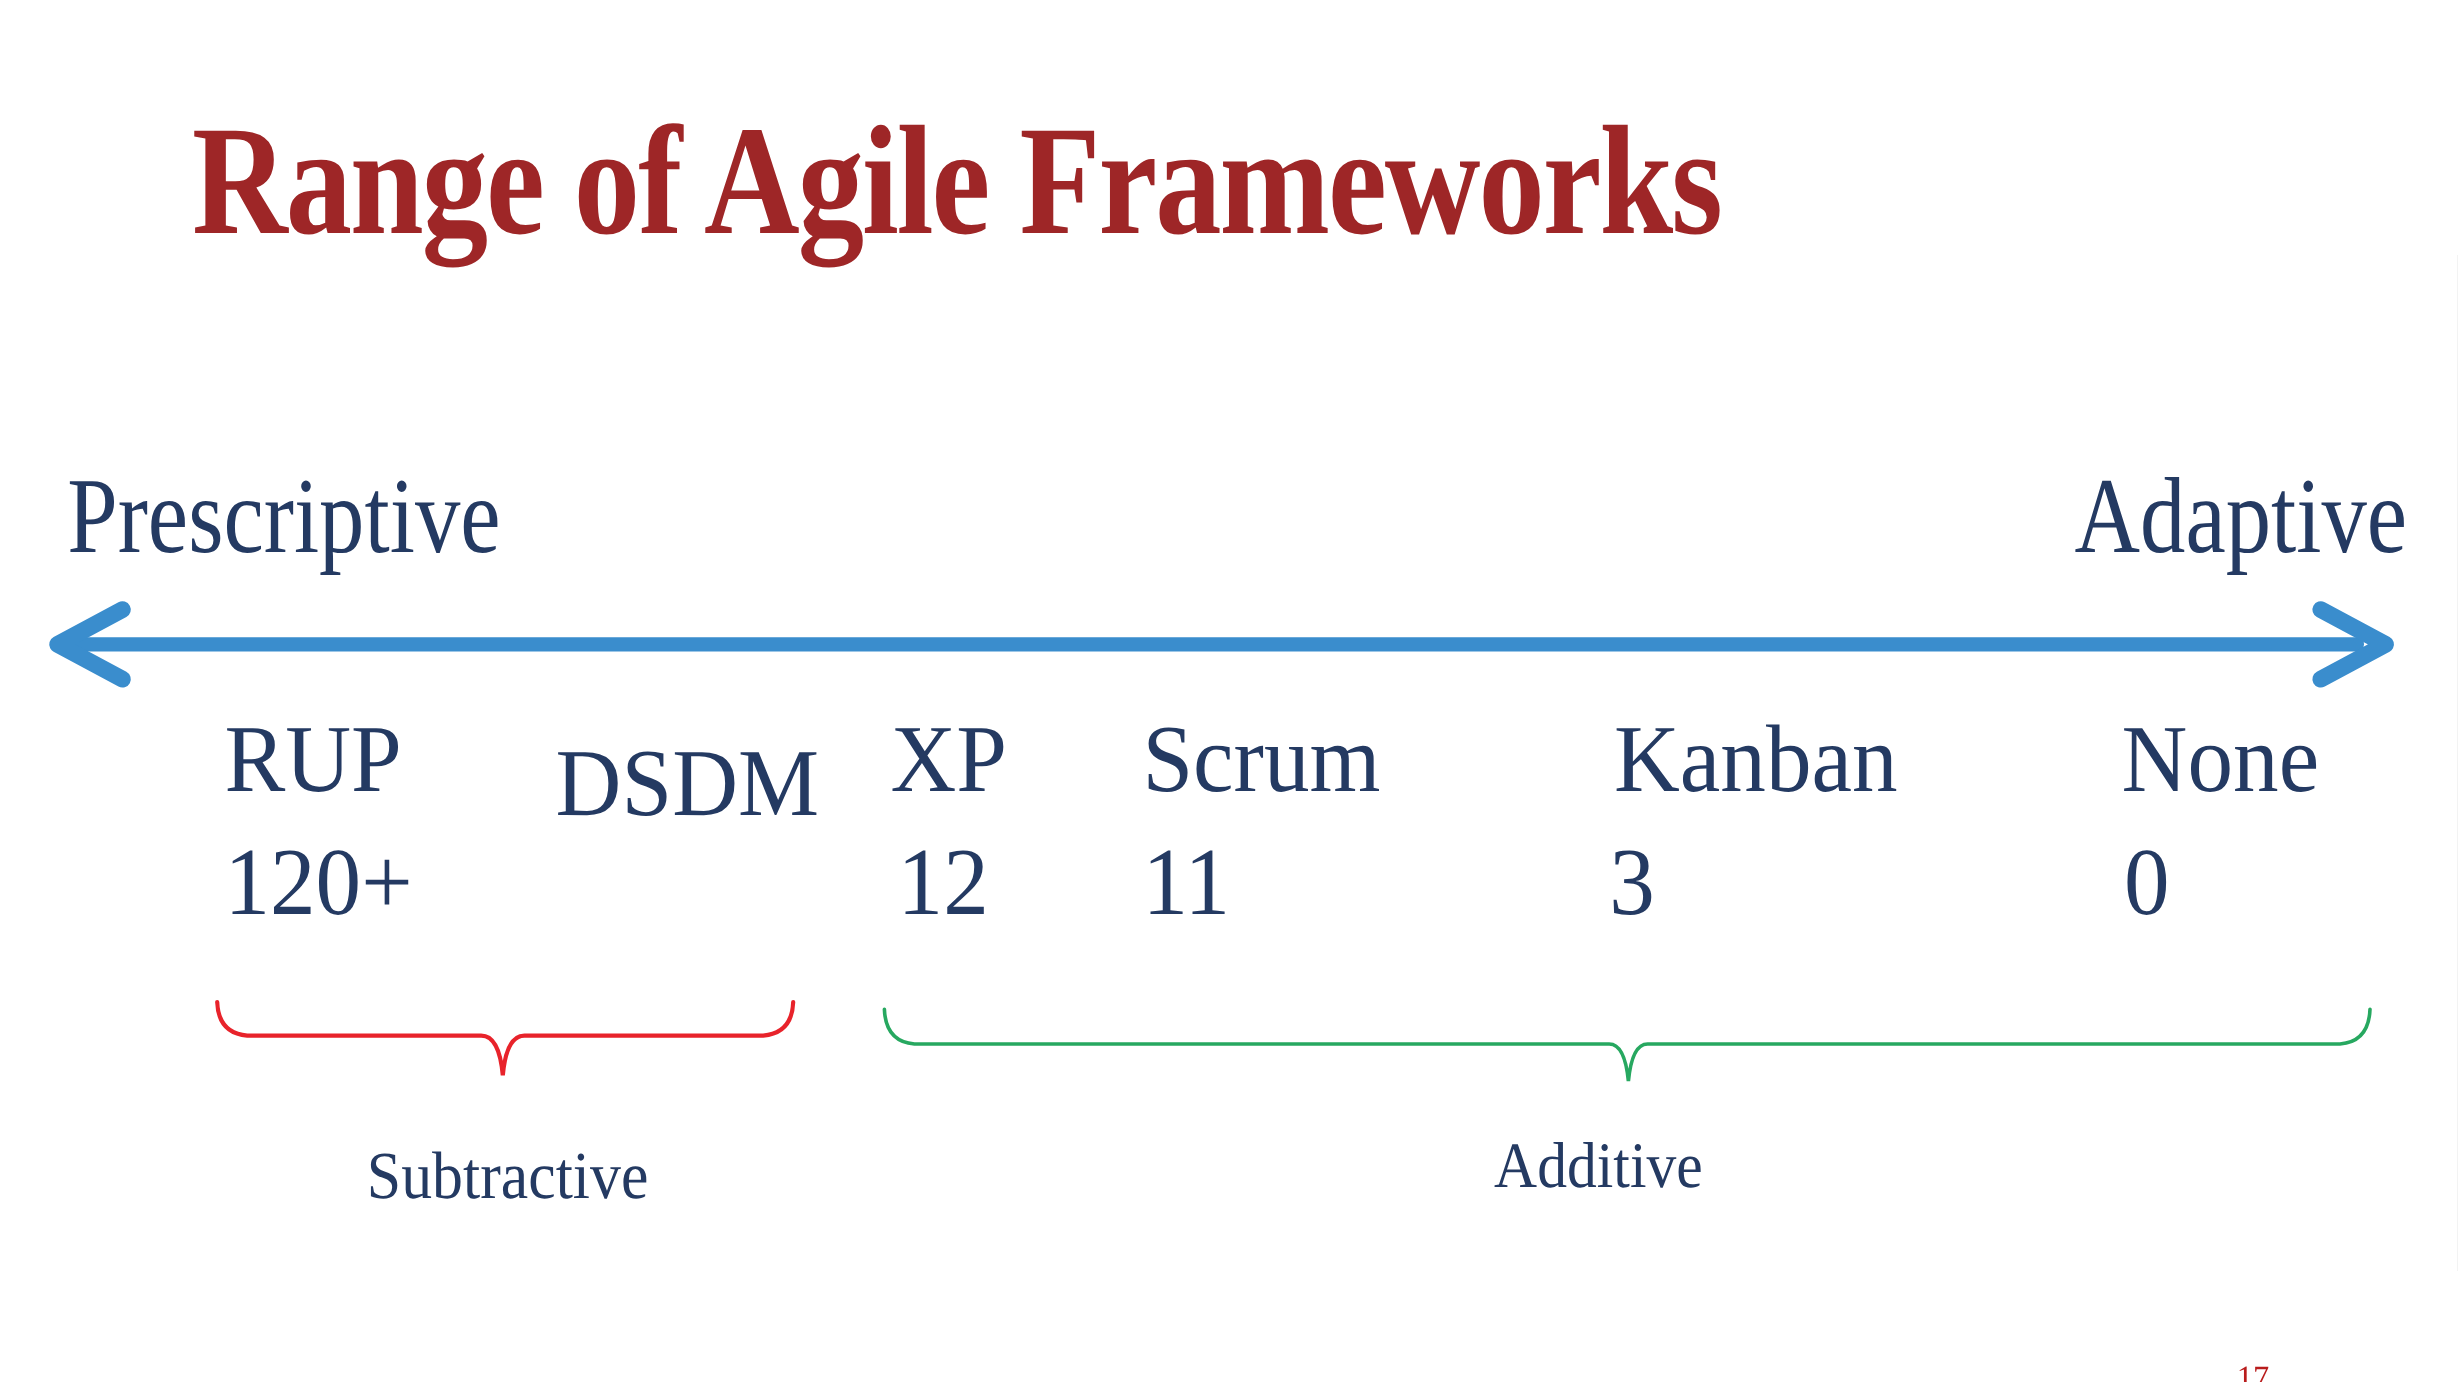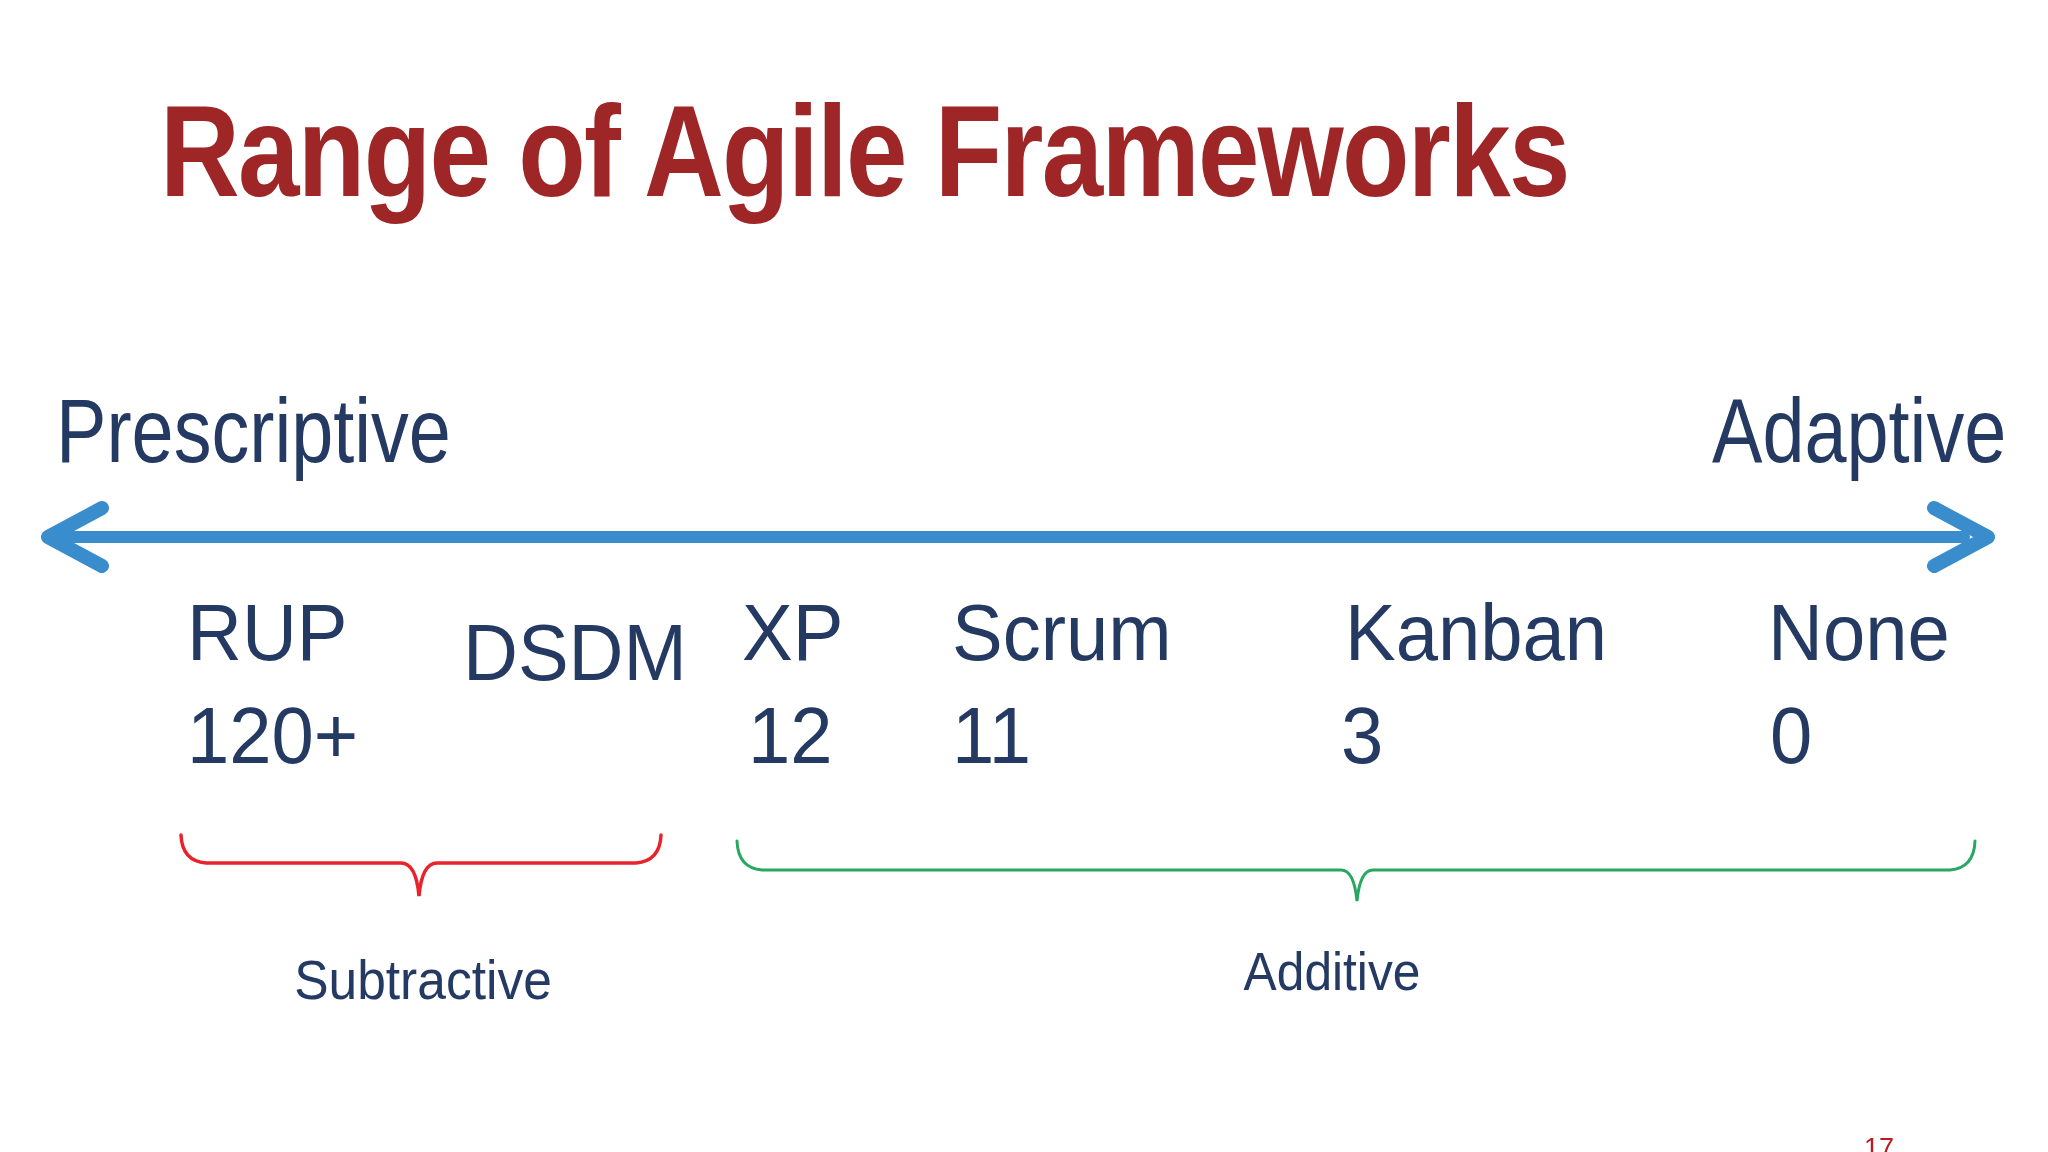--- a/index.html
+++ b/index.html
@@ -1,21 +1,21 @@
 <!DOCTYPE html>
 <html><head>
 <meta charset="utf-8">
 <style>
   html,body{margin:0;padding:0;background:#e8e8e8;}
   #slide{
     position:relative;
     width:2048px;height:1152px;
     background:#ffffff;
     overflow:hidden;
-    font-family:Liberation Sans, sans-serif;
+    font-family:Liberation Serif, serif;
   }
   .abs{position:absolute;white-space:nowrap;line-height:1;}
   #title{
     left:160px;top:86px;
     font-size:130px;font-weight:700;
     color:#9E2627;
     letter-spacing:-2px;
     transform:scaleX(0.85);
     transform-origin:left top;
   }

